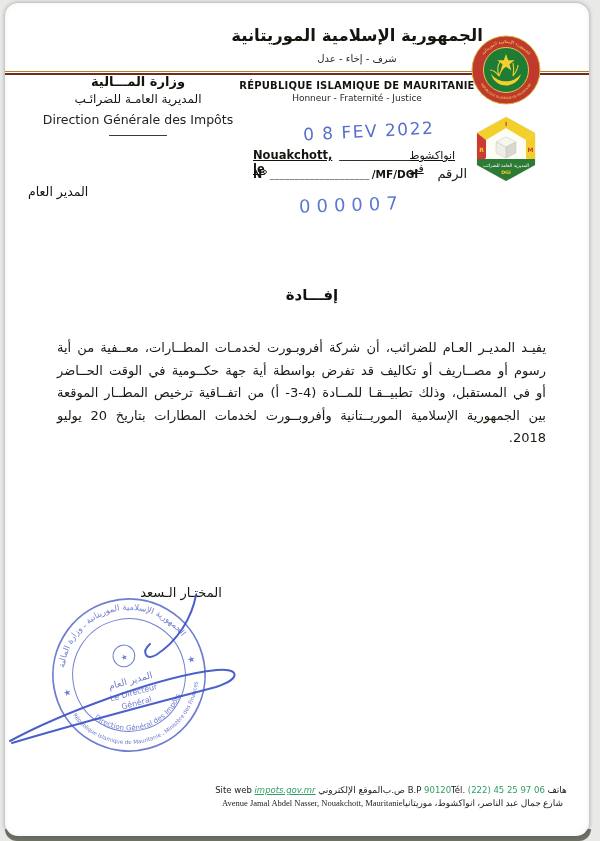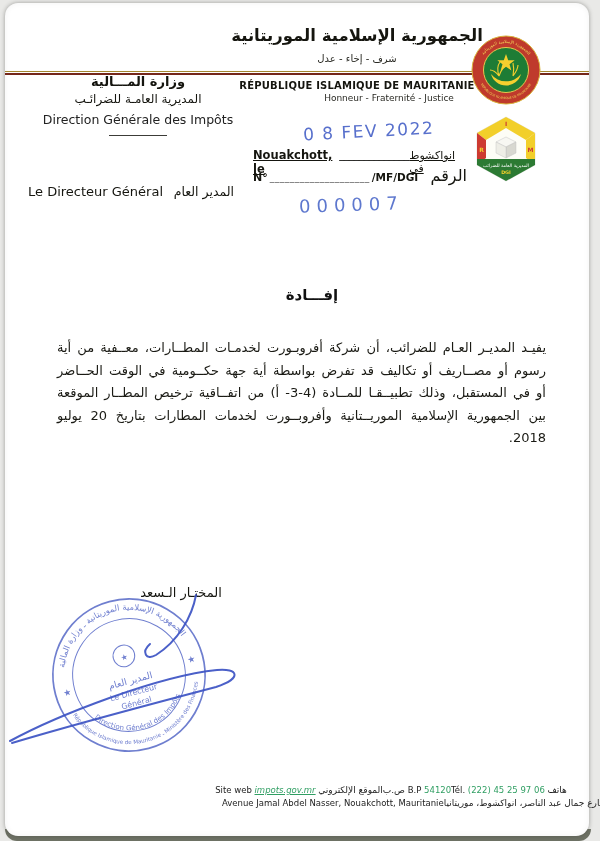--- a/index.html
+++ b/index.html
@@ -20,42 +20,42 @@
   .left-block{top:74px;left:24px;width:228px;text-align:center;color:#15150f;}
   .lb-min-ar{font-size:13px;font-weight:bold;margin-bottom:3px;}
   .lb-min-fr{font-size:12.5px;font-weight:bold;margin-bottom:5px;}
   .lb-dir-ar{font-size:12px;margin-bottom:6px;}
   .lb-dir-fr{font-size:12.5px;color:#222;margin-bottom:8px;}
   .mini-rule{width:58px;height:0;border-top:1.5px solid #3c3c38;margin:0 auto;}
   .dg-row{top:184px;left:28px;width:206px;display:flex;justify-content:space-between;align-items:baseline;}
   .dg-fr{font-size:13px;color:#15150f;}
   .dg-ar{font-size:12.5px;color:#15150f;}
   .rep{top:80px;left:357px;font-size:10px;font-weight:bold;letter-spacing:.2px;color:#15150f;white-space:nowrap;}
-  .motto-fr{top:93px;left:357px;font-size:9px;color:#2a2a24;white-space:nowrap;margin-left:32px;}
+  .motto-fr{top:93px;left:357px;font-size:9px;color:#2a2a24;white-space:nowrap;}
   .date-stamp{top:121px;left:303px;font-size:17px;color:#4a64c8;letter-spacing:1.5px;transform:rotate(-3deg);white-space:nowrap;opacity:.92;}
   .city-row{top:148px;left:253px;width:214px;display:flex;justify-content:space-between;align-items:baseline;color:#15150f;text-decoration:underline;}
   .city-fr{font-size:11.5px;font-weight:bold;}
   .blank{font-size:9px;color:#444;letter-spacing:.5px;}
   .city-ar{font-size:11px;}
   .num-row{top:166px;left:253px;width:214px;display:flex;justify-content:flex-start;align-items:baseline;color:#15150f;gap:2px;}
   .num-fr{font-size:11px;font-weight:bold;}
   .num-suffix{font-size:10.5px;font-weight:bold;}
-  .num-ar{font-size:16px;margin-left:auto;}
+  .num-ar{font-size:13px;margin-left:auto;}
   .stamp-number{top:194px;left:299px;font-size:18px;color:#4361c6;letter-spacing:6px;transform:rotate(-2deg);opacity:.85;white-space:nowrap;}
   
   .doc-title{top:286px;left:312px;font-size:15px;font-weight:bold;color:#111;}
   .body-par{top:337px;left:57px;width:489px;direction:rtl;text-align:justify;font-size:13px;line-height:22.5px;color:#1a1a14;word-spacing:1.5px;}
   .note-par{top:434px;left:57px;width:489px;direction:rtl;text-align:justify;font-size:13px;line-height:22.5px;color:#1a1a14;word-spacing:1px;}
   
   .sig-name{top:585px;left:181px;font-size:13px;color:#15150f;white-space:nowrap;}
   .stamp-svg{top:596px;left:50px;transform:rotate(-15deg);opacity:.82;z-index:3;}
   .sig-svg{top:575px;left:0;z-index:4;}
   
   .footer1{top:785px;right:16px;width:386px;display:flex;justify-content:center;align-items:baseline;font-size:8.5px;color:#222;white-space:nowrap;}
-  .footer2{top:798px;right:16px;width:362px;display:flex;justify-content:space-between;align-items:baseline;font-size:8.5px;color:#222;white-space:nowrap;}
+  .footer2{top:798px;right:16px;width:362px;display:flex;align-items:baseline;font-size:8.5px;color:#222;white-space:nowrap;font-family:Liberation Serif, serif;}
   .green{color:#2f9e62;}
   .weblink{color:#2f9e62;font-style:italic;text-decoration:underline;}
   .f-ar{font-size:9px;}
   svg text{font-family:"DejaVu Sans","Liberation Sans",sans-serif;}
 </style>
 </head>
 <body>
 
 <div class="page">
   <div class="bottom-strip"></div>
@@ -103,21 +103,20 @@
       <text x="33" y="59" font-size="4.8" fill="#f2cf2a" text-anchor="middle" font-weight="bold">DGI</text>
     </svg>
 
     <div class="abs left-block">
       <div class="lb-min-ar">وزارة المـــالية</div>
       <div class="lb-dir-ar">المديرية العامـة للضرائـب</div>
       <div class="lb-dir-fr">Direction Générale des Impôts</div>
       <div class="mini-rule"></div>
     </div>
     <div class="abs dg-row">
-      <span class="dg-fr">Le Directeur Général</span>
       <span class="dg-ar">المدير العام</span>
     </div>
 
     <div class="abs ctr rep">RÉPUBLIQUE ISLAMIQUE DE MAURITANIE</div>
     <div class="abs ctr motto-fr">Honneur - Fraternité - Justice</div>
 
     <div class="abs date-stamp">0 8 FEV 2022</div>
     <div class="abs city-row">
       <span class="city-fr">Nouakchott, le</span>
       <span class="blank">______________</span>
@@ -173,21 +172,21 @@
 
     <div class="abs footer1">
       <span>
         <span>Site web</span>
         <span class="weblink">impots.gov.mr</span>
         <span class="f-ar">الموقع الإلكتروني</span>
       </span>
       <span>
         <span class="f-ar">ص.ب</span>
         <span>B.P</span>
-        <span class="green">54120</span>
+        <span class="green">90120</span>
       </span>
       <span>
         <span>Tél.</span>
         <span class="green">(222) 45 25 97 06</span>
         <span class="f-ar">هاتف</span>
       </span>
     </div>
     <div class="abs footer2">
       <span>Avenue Jamal Abdel Nasser, Nouakchott, Mauritanie</span>
       <span class="f-ar">شارع جمال عبد الناصر، انواكشوط، موريتانيا</span>

